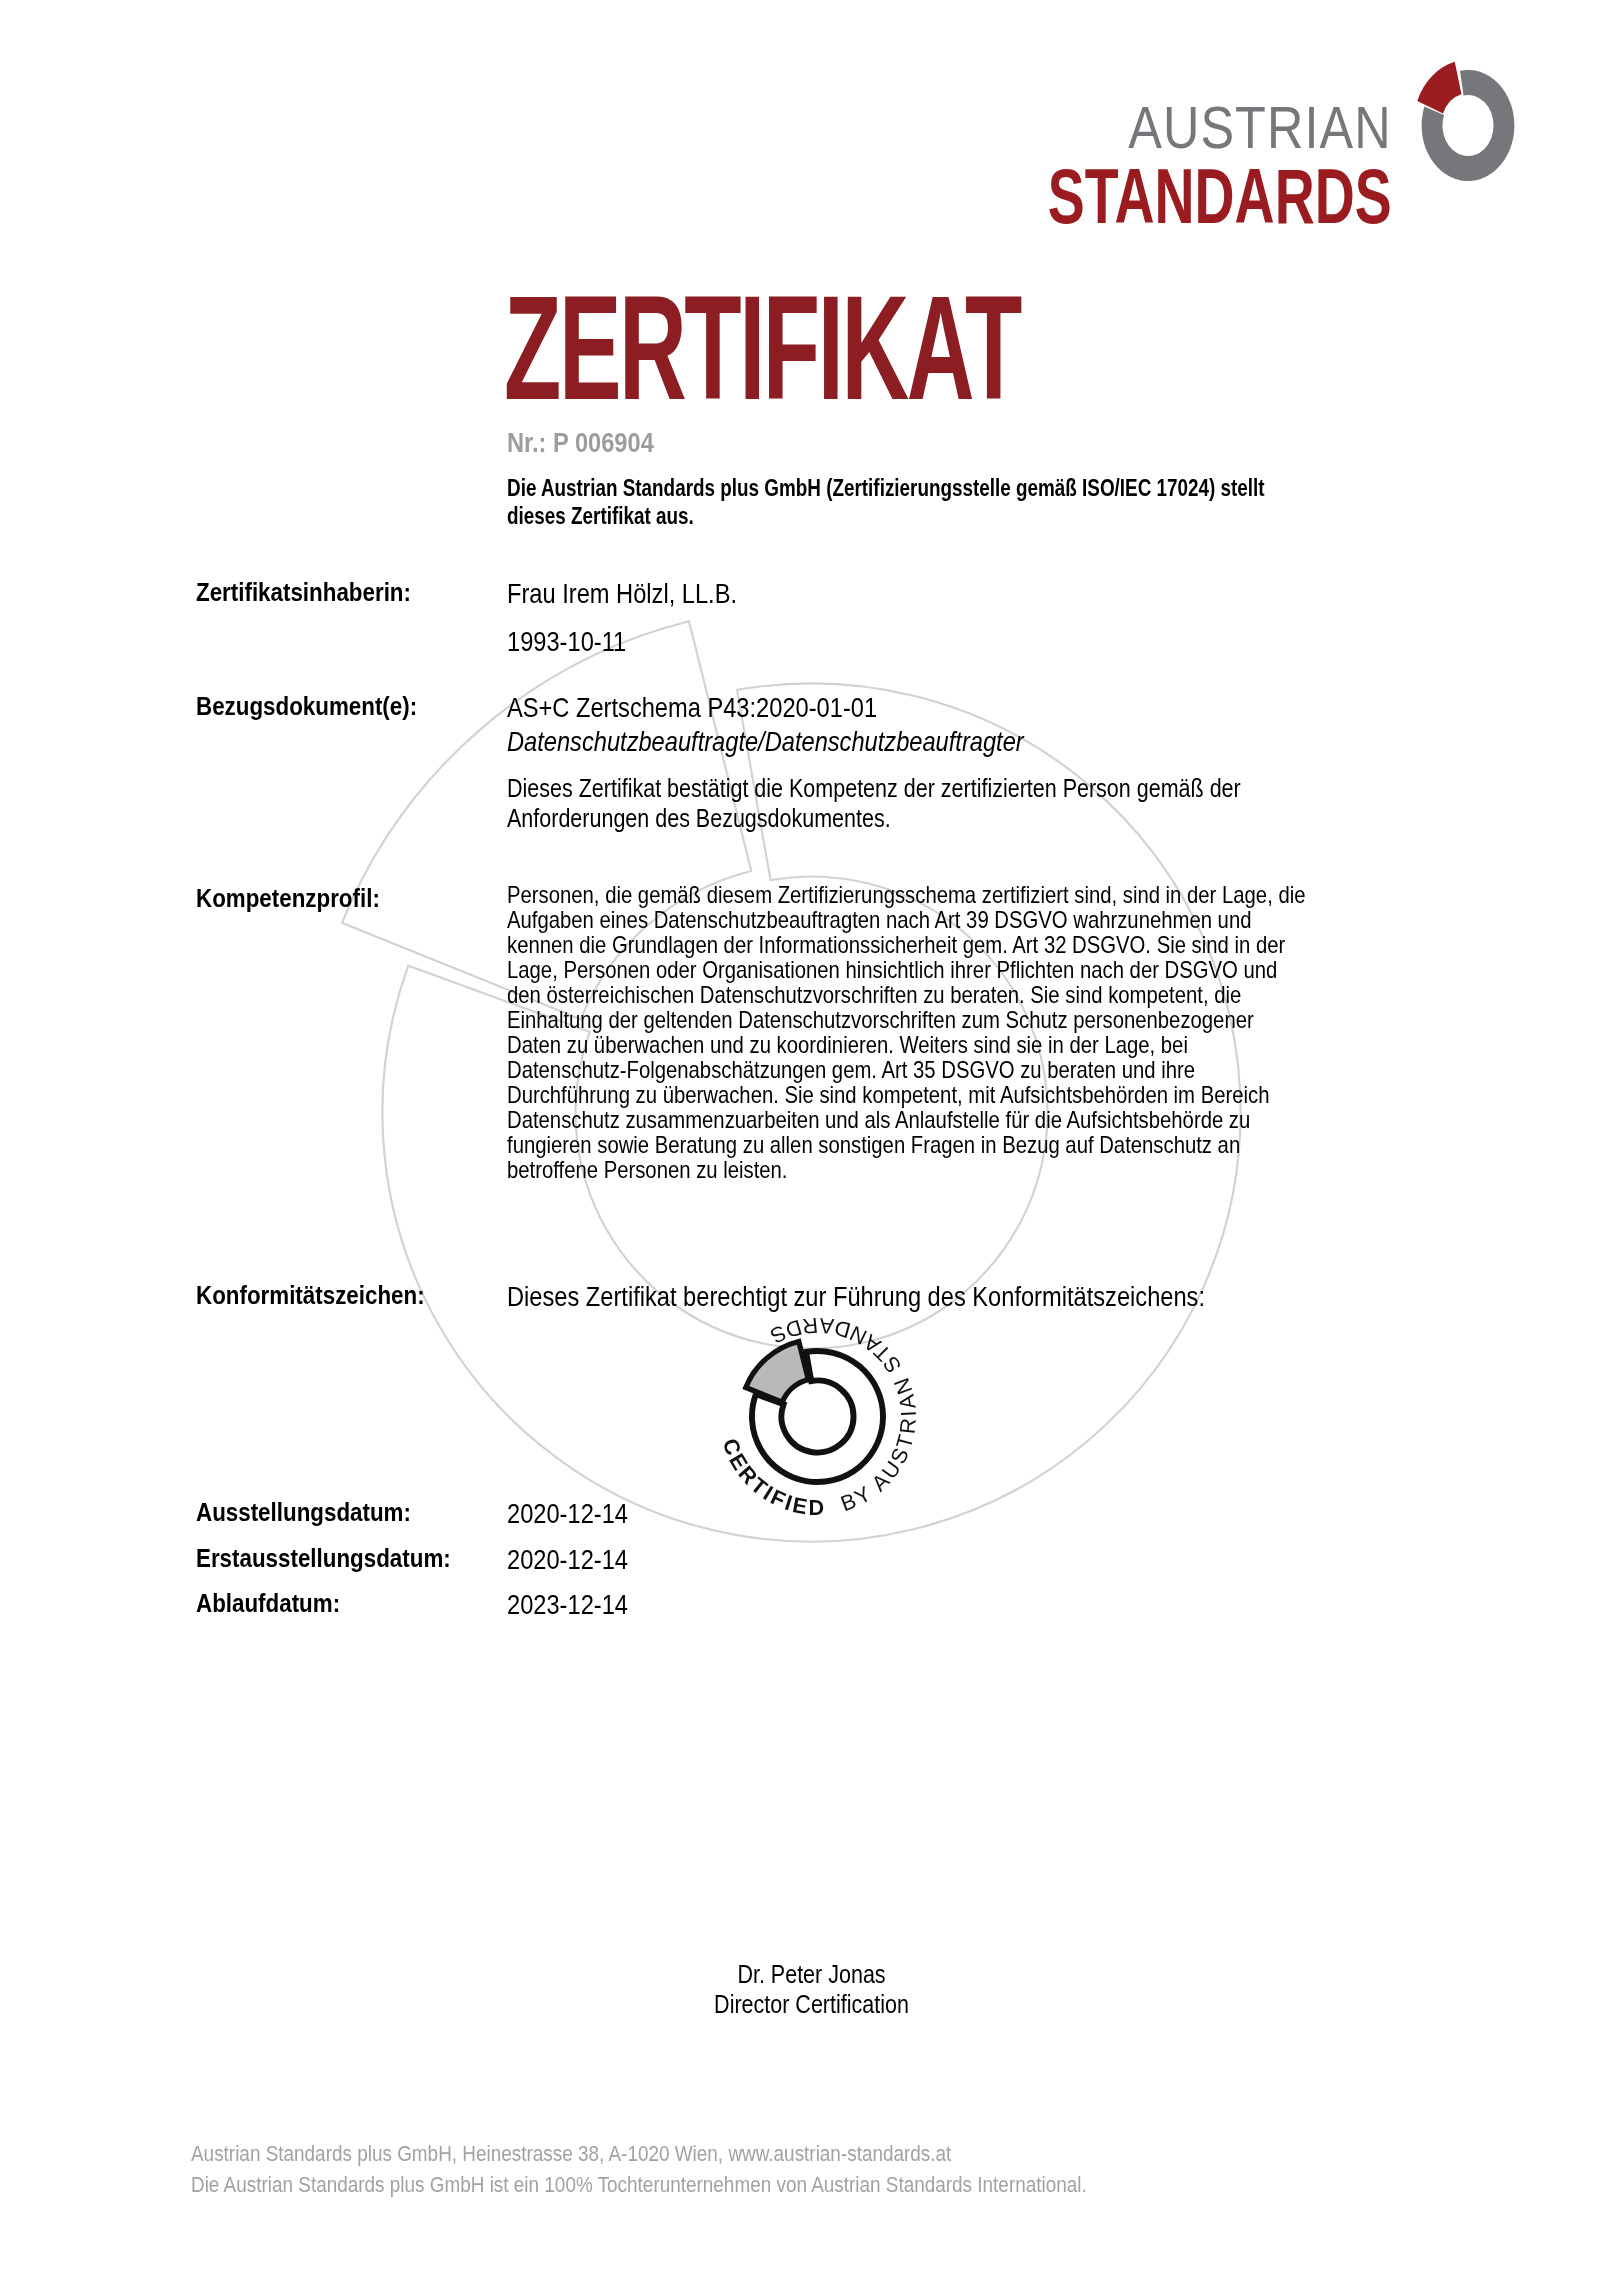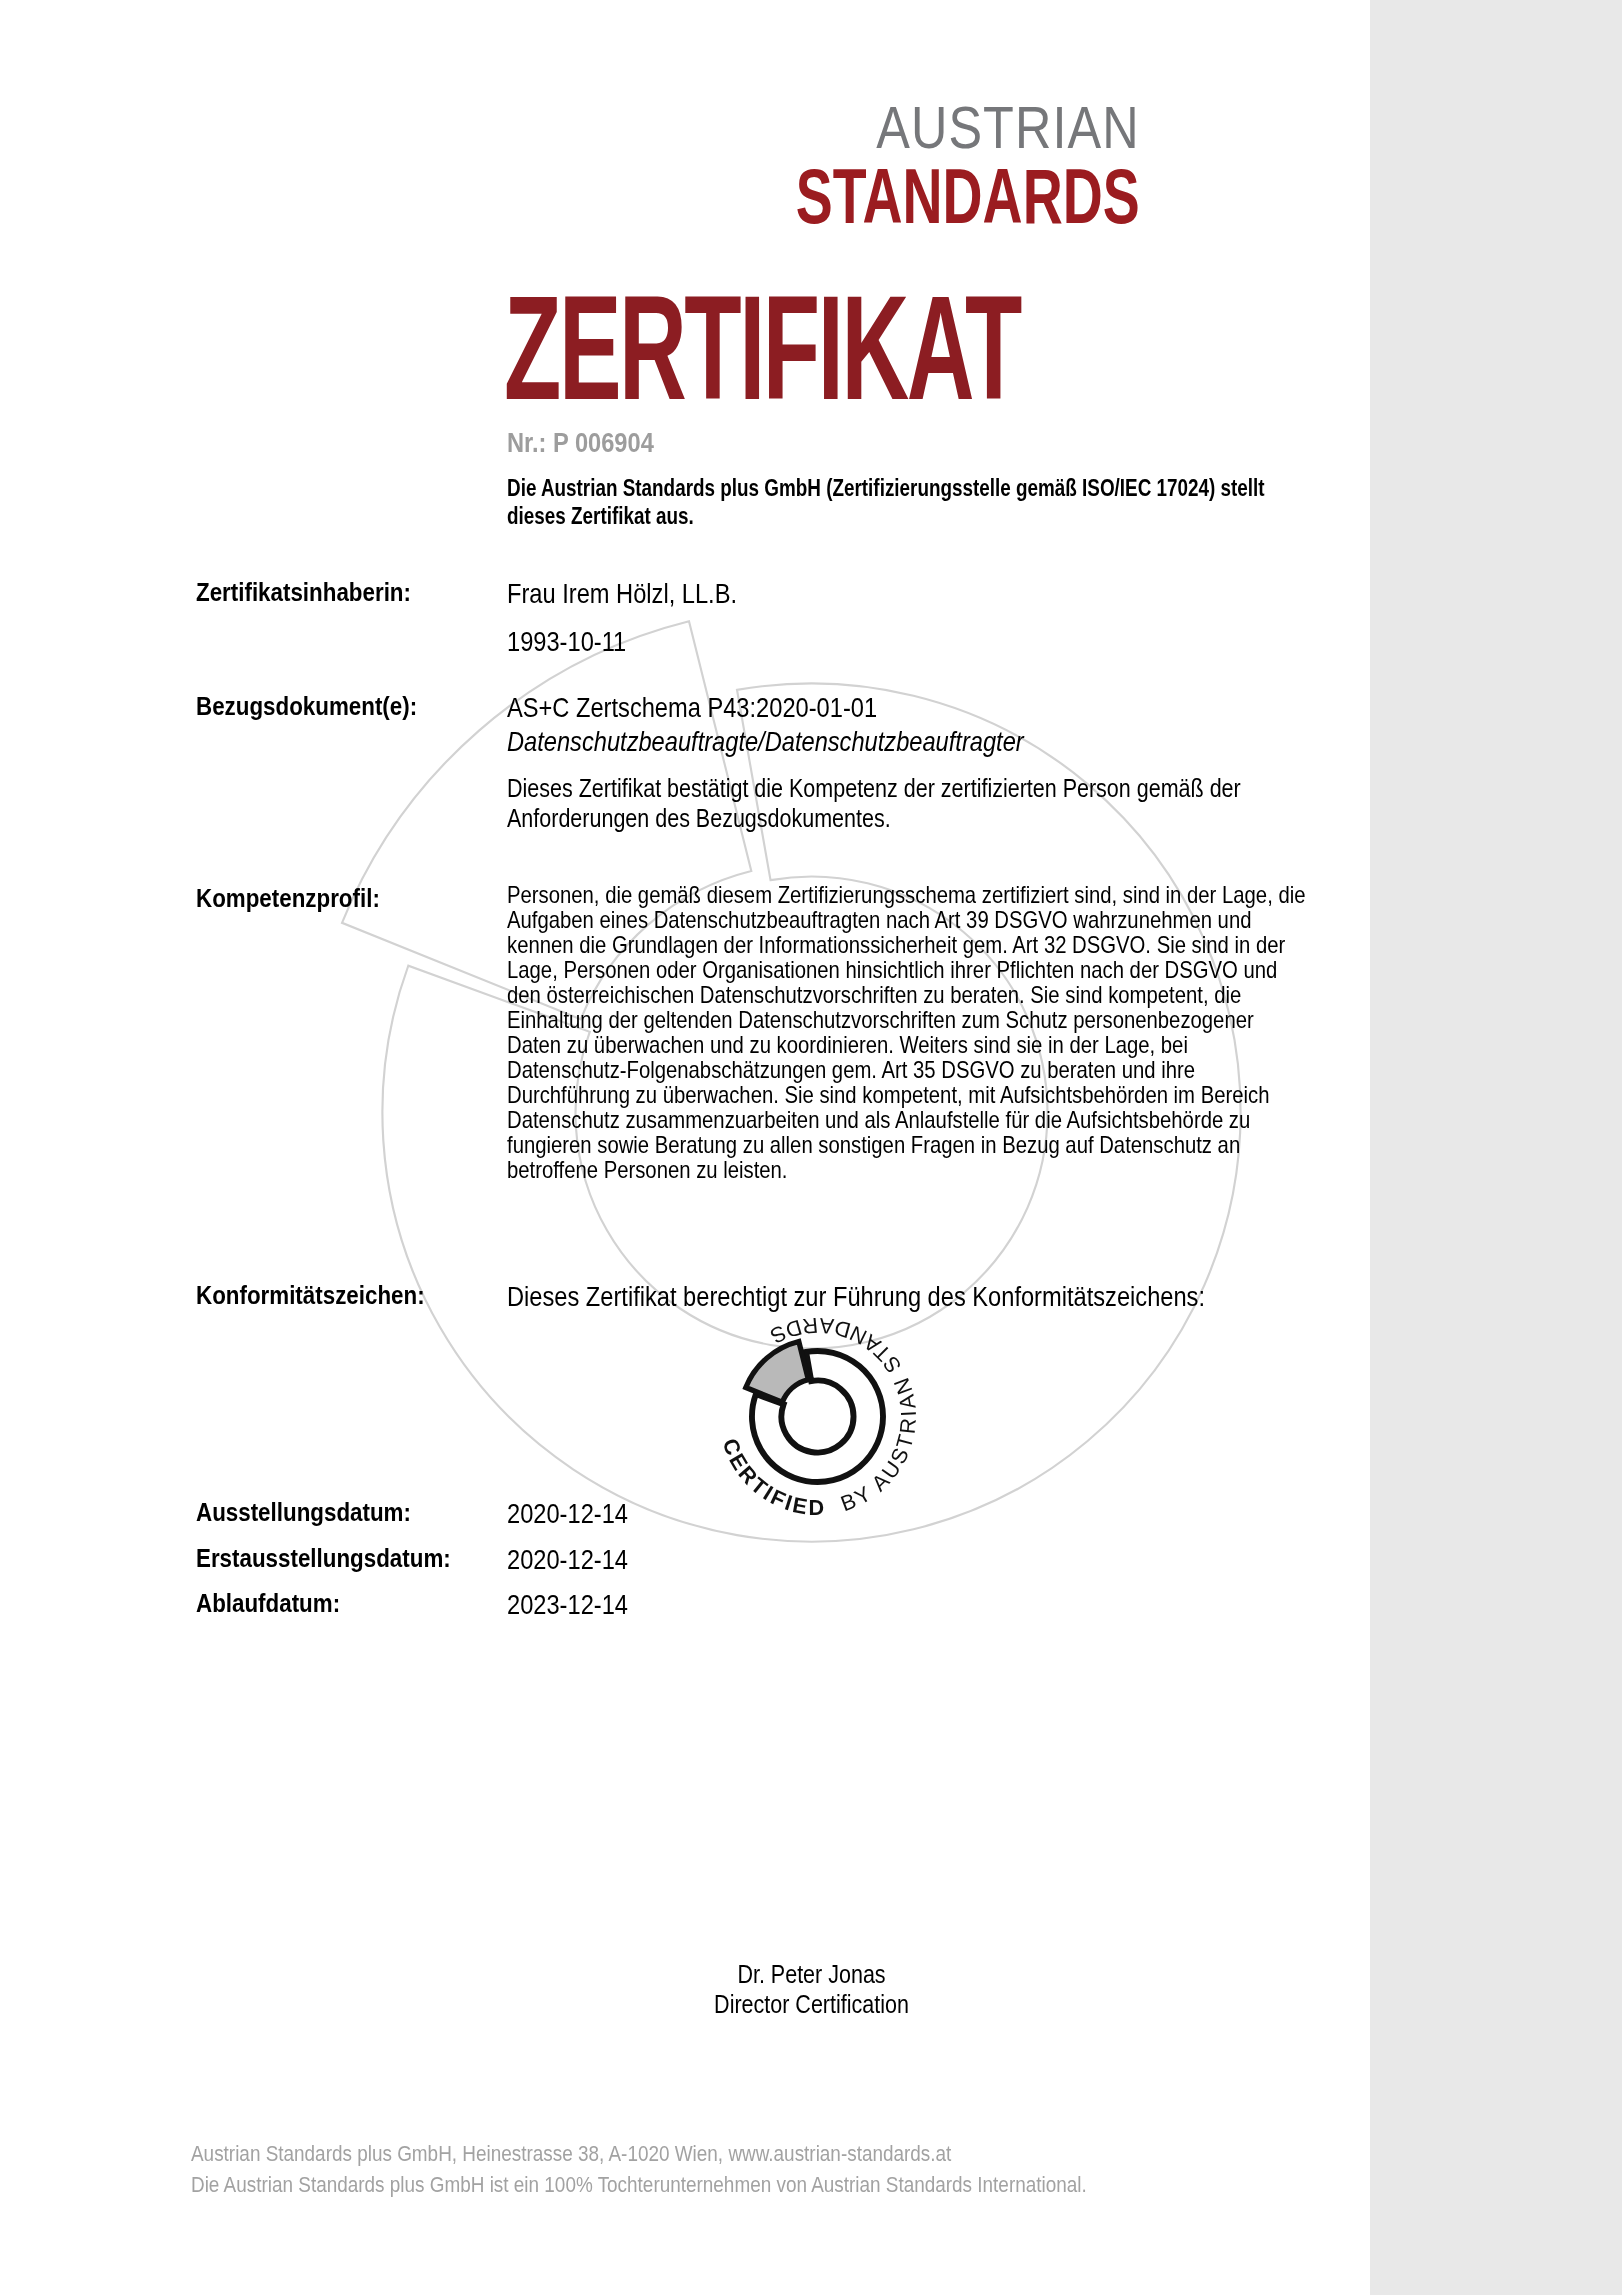--- a/index.html
+++ b/index.html
@@ -1,18 +1,18 @@
 <!DOCTYPE html>
 <html style="font-size:10.5px"><head>
 <meta charset="utf-8">
 <style>
   html,body{margin:0;padding:0;background:#e8e8e8;}
   .page{
     position:relative;
-    width:1370px;height:2295px;
+    width:1622px;height:2295px;
     background:#ffffff;
     overflow:hidden;
     font-family:"Liberation Sans","DejaVu Sans",sans-serif;
     color:#000;
   }
   .abs{position:absolute;}
   
   .cx86{transform:scaleX(0.86);transform-origin:0 0;}
   .cx80{transform:scaleX(0.80);transform-origin:0 0;}
   .cxr{transform-origin:100% 0;}

